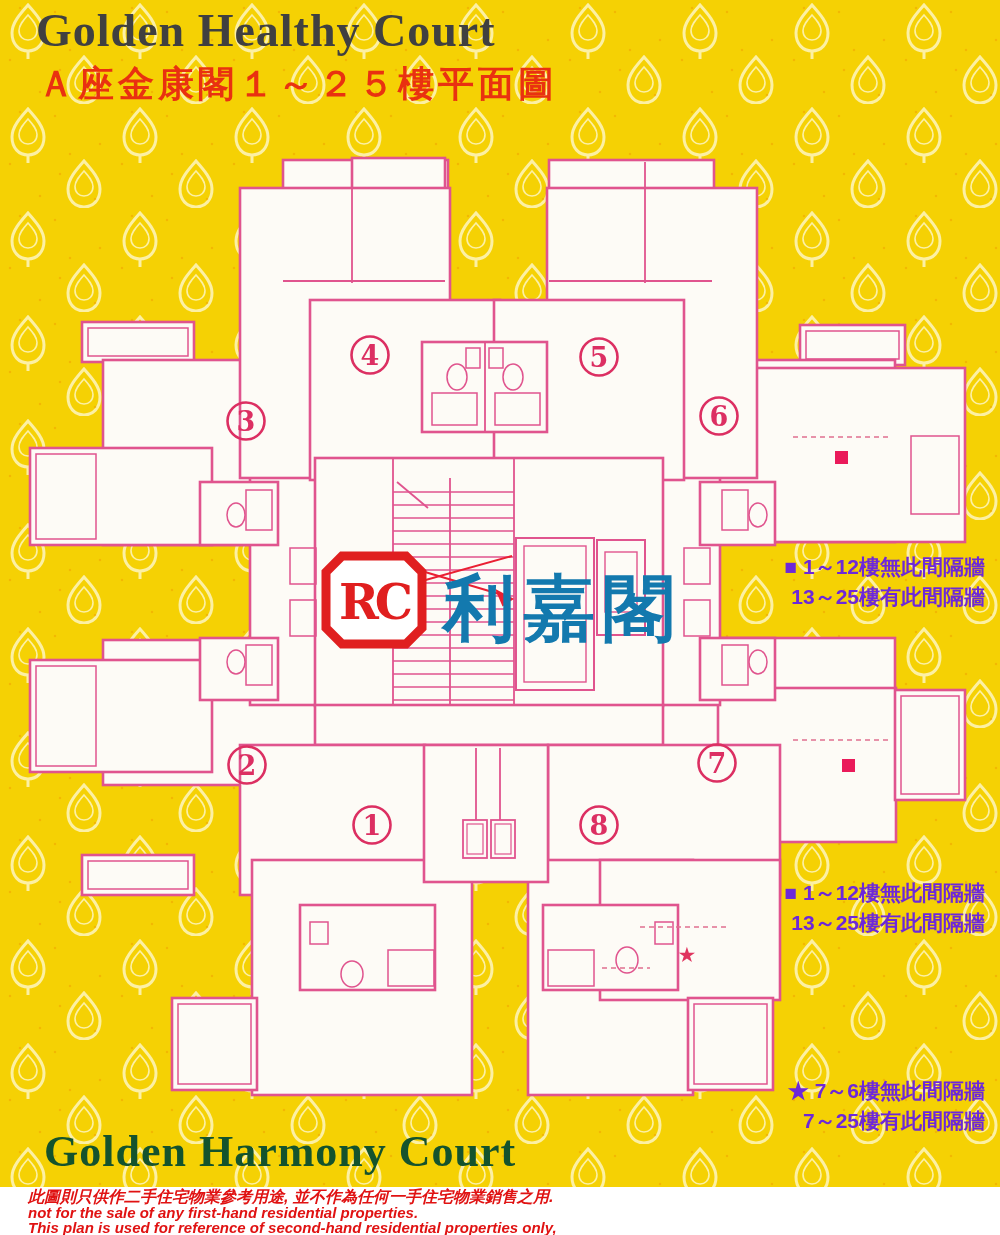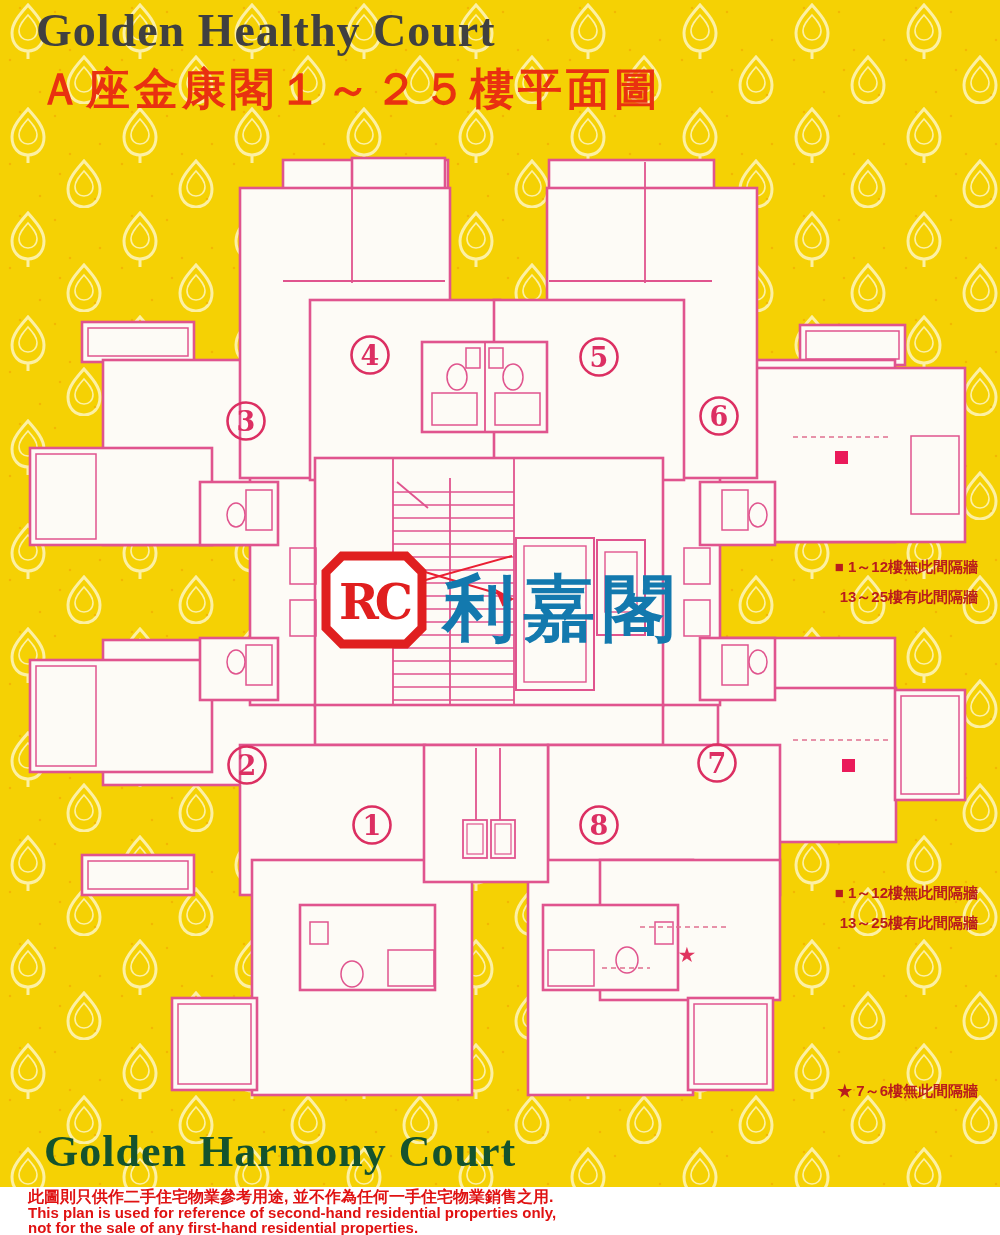--- a/index.html
+++ b/index.html
@@ -4,33 +4,33 @@
 <style>
   html,body{margin:0;padding:0;}
   .page{position:relative;width:1000px;height:1235px;overflow:hidden;
         background:#f5d104;font-family:"Liberation Sans",sans-serif;}
   .bg-svg{position:absolute;left:0;top:0;z-index:0;}
   .plan-svg{position:absolute;left:0;top:0;z-index:1;}
   .title-en{position:absolute;left:36px;top:4px;z-index:2;
             font-family:"Liberation Serif",serif;font-weight:bold;
             font-size:46px;color:#404040;letter-spacing:1px;white-space:nowrap;}
   .title-zh{position:absolute;left:38px;top:60px;z-index:2;
-            font-weight:bold;font-size:44px;color:#e93110;
+            font-weight:bold;font-size:36px;color:#e93110;
             letter-spacing:4px;white-space:nowrap;}
-  .legend{position:absolute;right:22px;z-index:3;text-align:right;
-          font-weight:bold;font-size:15px;line-height:30px;color:#b91c1c;
+  .legend{position:absolute;right:15px;z-index:3;text-align:right;
+          font-weight:bold;font-size:21px;line-height:30px;color:#6d28d9;
           white-space:nowrap;}
   .legend-1{top:552px;}
   .legend-2{top:878px;}
   .legend-3{top:1076px;}
   .footer-title{position:absolute;left:44px;top:1126px;z-index:2;
             font-family:"Liberation Serif",serif;font-weight:bold;
             font-size:44px;color:#14532d;letter-spacing:1px;white-space:nowrap;}
   .disclaimer{position:absolute;left:0;bottom:0;width:100%;height:48px;z-index:4;
-              background:#ffffff;box-sizing:border-box;padding:2px 0 0 28px;}
+              background:#ffffff;box-sizing:border-box;padding:2px 0 0 28px;font-style:italic;}
   .disc-zh{font-size:16px;font-weight:bold;color:#e01212;line-height:16px;white-space:nowrap;}
   .disc-en{font-size:15px;font-weight:bold;color:#e01212;line-height:15px;white-space:nowrap;}
 </style>
 </head>
 <body>
 
 <div class="page">
 
   <svg class="bg-svg" width="1000" height="1235" aria-hidden="true">
     <defs>
@@ -251,23 +251,24 @@
   <div class="legend legend-1">
     <div>■ 1～12樓無此間隔牆</div>
     <div>13～25樓有此間隔牆</div>
   </div>
   <div class="legend legend-2">
     <div>■ 1～12樓無此間隔牆</div>
     <div>13～25樓有此間隔牆</div>
   </div>
   <div class="legend legend-3">
     <div>★ 7～6樓無此間隔牆</div>
+    <div>7～25樓有此間隔牆</div>
   </div>
 
   <div class="footer-title">Golden Harmony Court</div>
 
   <div class="disclaimer">
     <div class="disc-zh">此圖則只供作二手住宅物業參考用途, 並不作為任何一手住宅物業銷售之用.</div>
+    <div class="disc-en">not for the sale of any first-hand residential properties.</div>
     <div class="disc-en">This plan is used for reference of second-hand residential properties only,</div>
-    <div class="disc-en">not for the sale of any first-hand residential properties.</div>
   </div>
 
 </div>
 
 </body></html>

